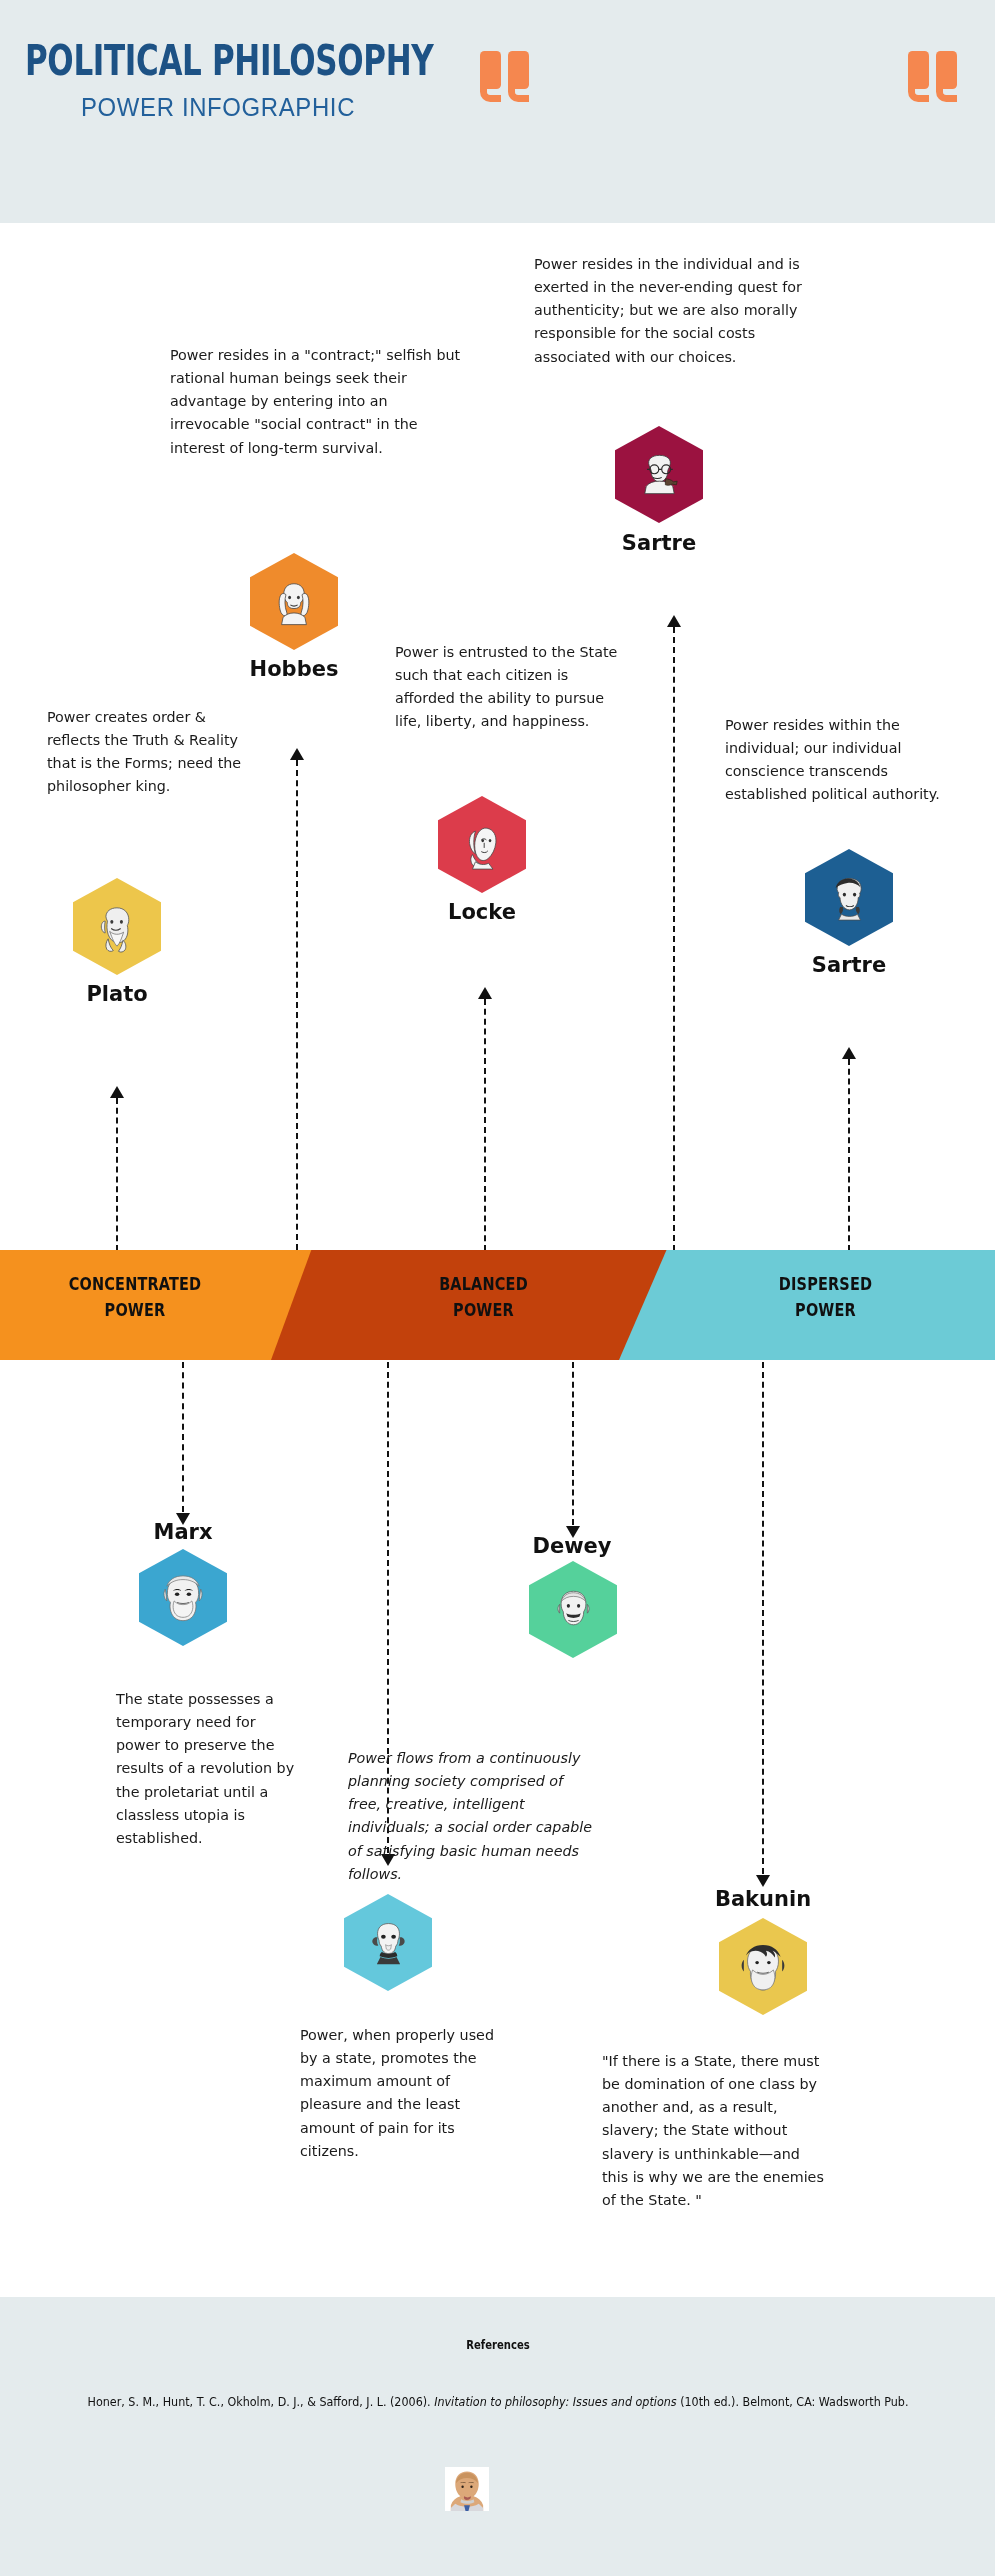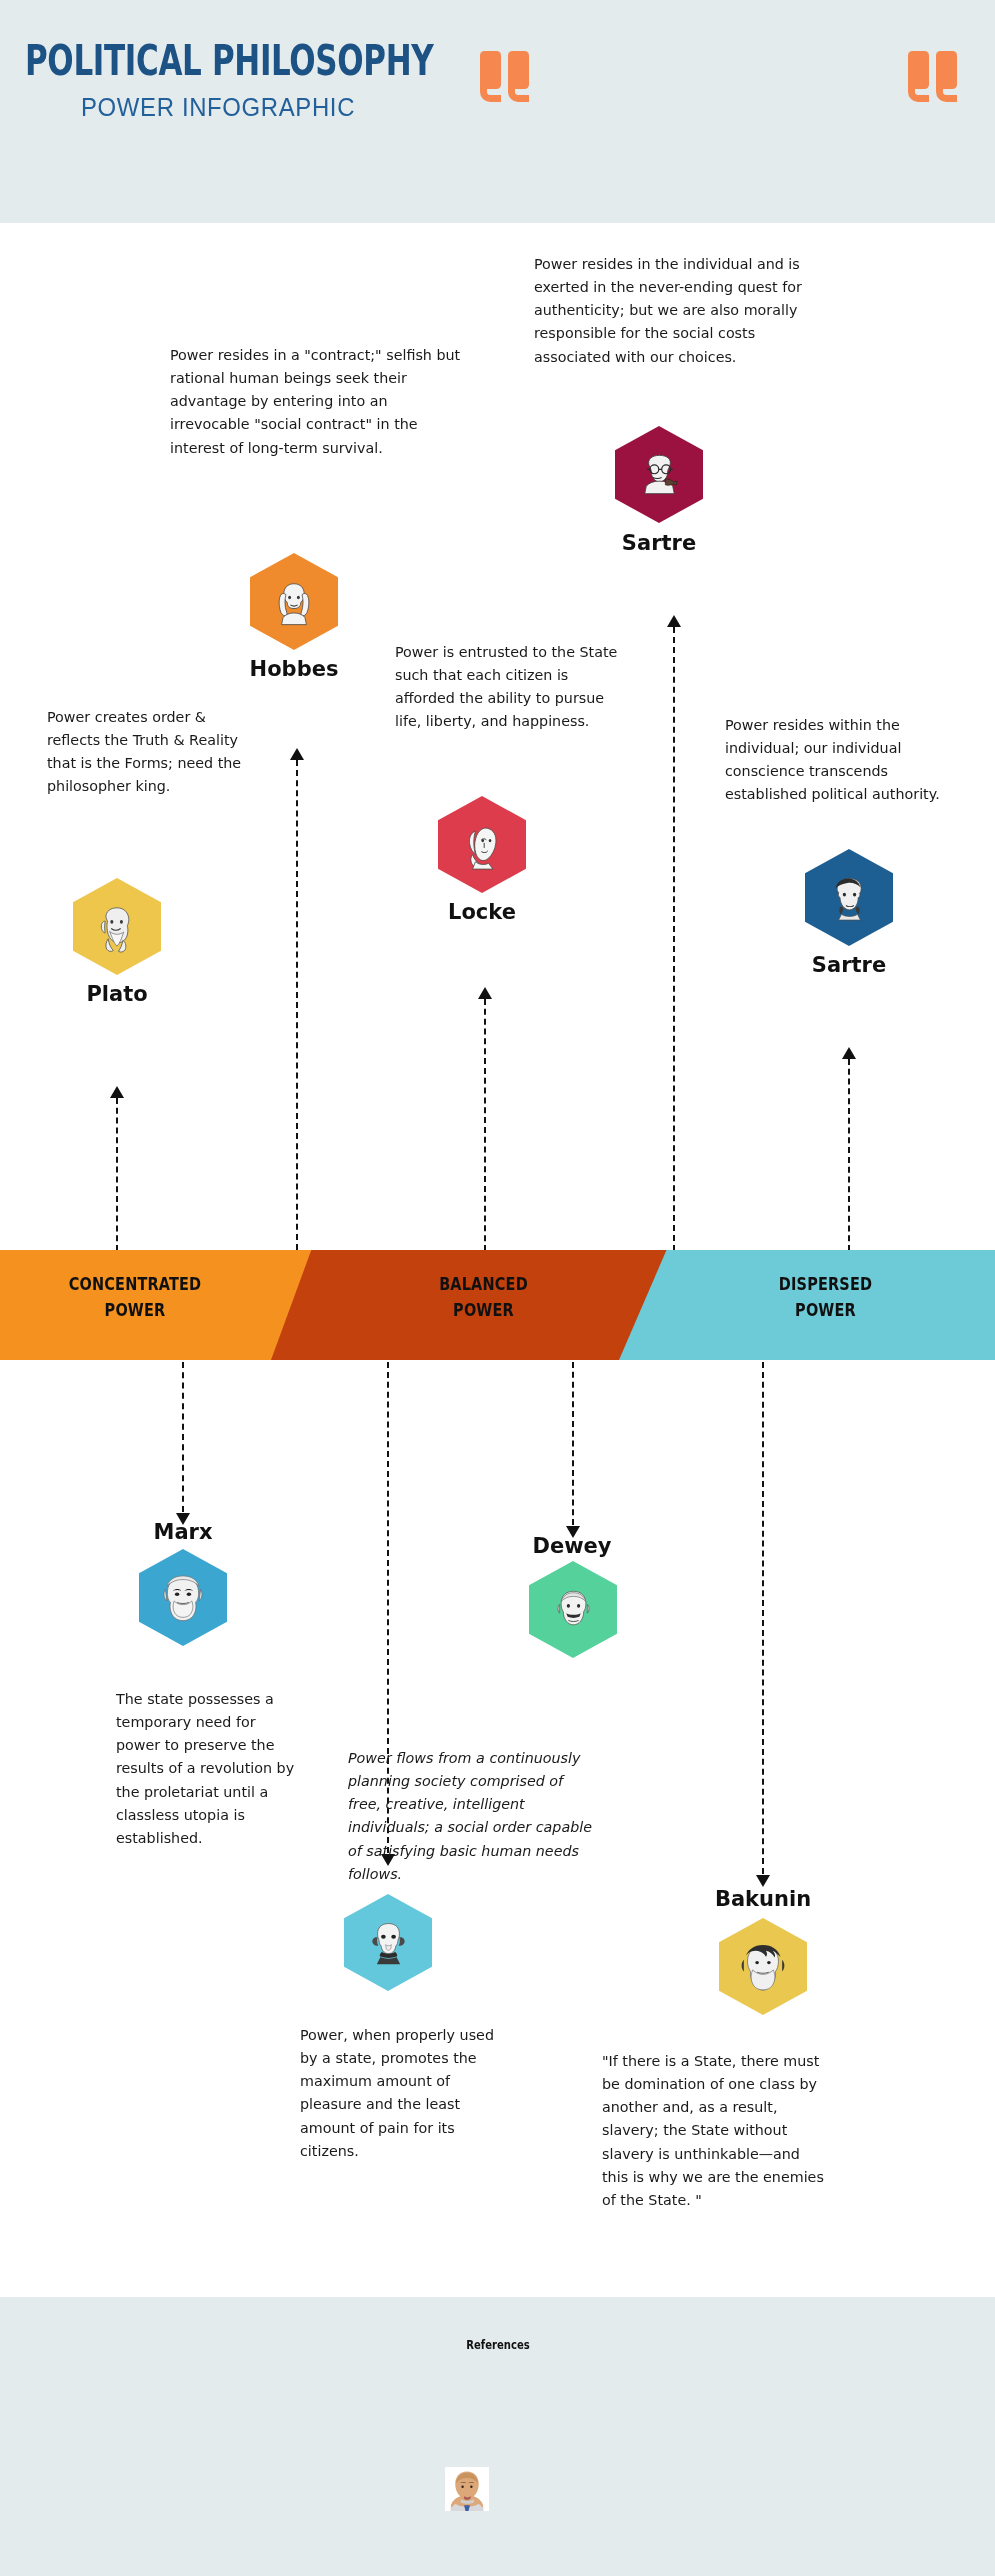--- a/index.html
+++ b/index.html
@@ -435,20 +435,23 @@
       </g>
       <path d="M24 42c4 4 9 6 14 6s10-2 14-6c4 9 2 19-4 24-6 4-14 4-20 0-6-5-8-15-4-24z" fill="#f0f0f0" stroke="#7a7a7a" stroke-width="1"></path>
       <path d="M30 45c5 2 11 2 16 0" fill="none" stroke="#555" stroke-width="1.2"></path>
     </svg>
   </div>
 </div>
 <div class="blurb" style="left:602px; top:2050px; width:227px;">"If there is a State, there must be domination of one class by another and, as a result, slavery; the State without slavery is unthinkable—and this is why we are the enemies of the State. "</div>
 
 <div id="footer">
   <div id="ref-heading">References</div>
+  <div id="ref-body">
+    <span>Honer, S. M., Hunt, T. C., Okholm, D. J., &amp; Safford, J. L. (2006). </span><span class="it">Invitation to philosophy: Issues and options</span><span> (10th ed.). Belmont, CA: Wadsworth Pub.</span>
+  </div>
   <div id="footer-portrait">
     <svg width="44" height="44" viewBox="0 0 60 60" aria-hidden="true">
       <rect x="0" y="0" width="60" height="60" fill="#ffffff"></rect>
       <path d="M30 6c10 0 16 7 16 17 0 8-3 14-7 17 6 2 11 6 13 12v8H8v-8c2-6 7-10 13-12-4-3-7-9-7-17C14 13 20 6 30 6z" fill="#dca879"></path>
       <path d="M30 8c9 0 14 6 15 14-4-5-9-7-15-7s-11 2-15 7c1-8 6-14 15-14z" fill="#c9935f"></path>
       <g fill="#4a3320">
         <path d="M20 22c3-2 7-2 9 0-3-1-6-1-9 0zM31 22c3-2 7-2 9 0-3-1-6-1-9 0z"></path>
       </g>
       <g fill="#2a2018">
         <ellipse cx="24" cy="27" rx="1.6" ry="1.8"></ellipse>

